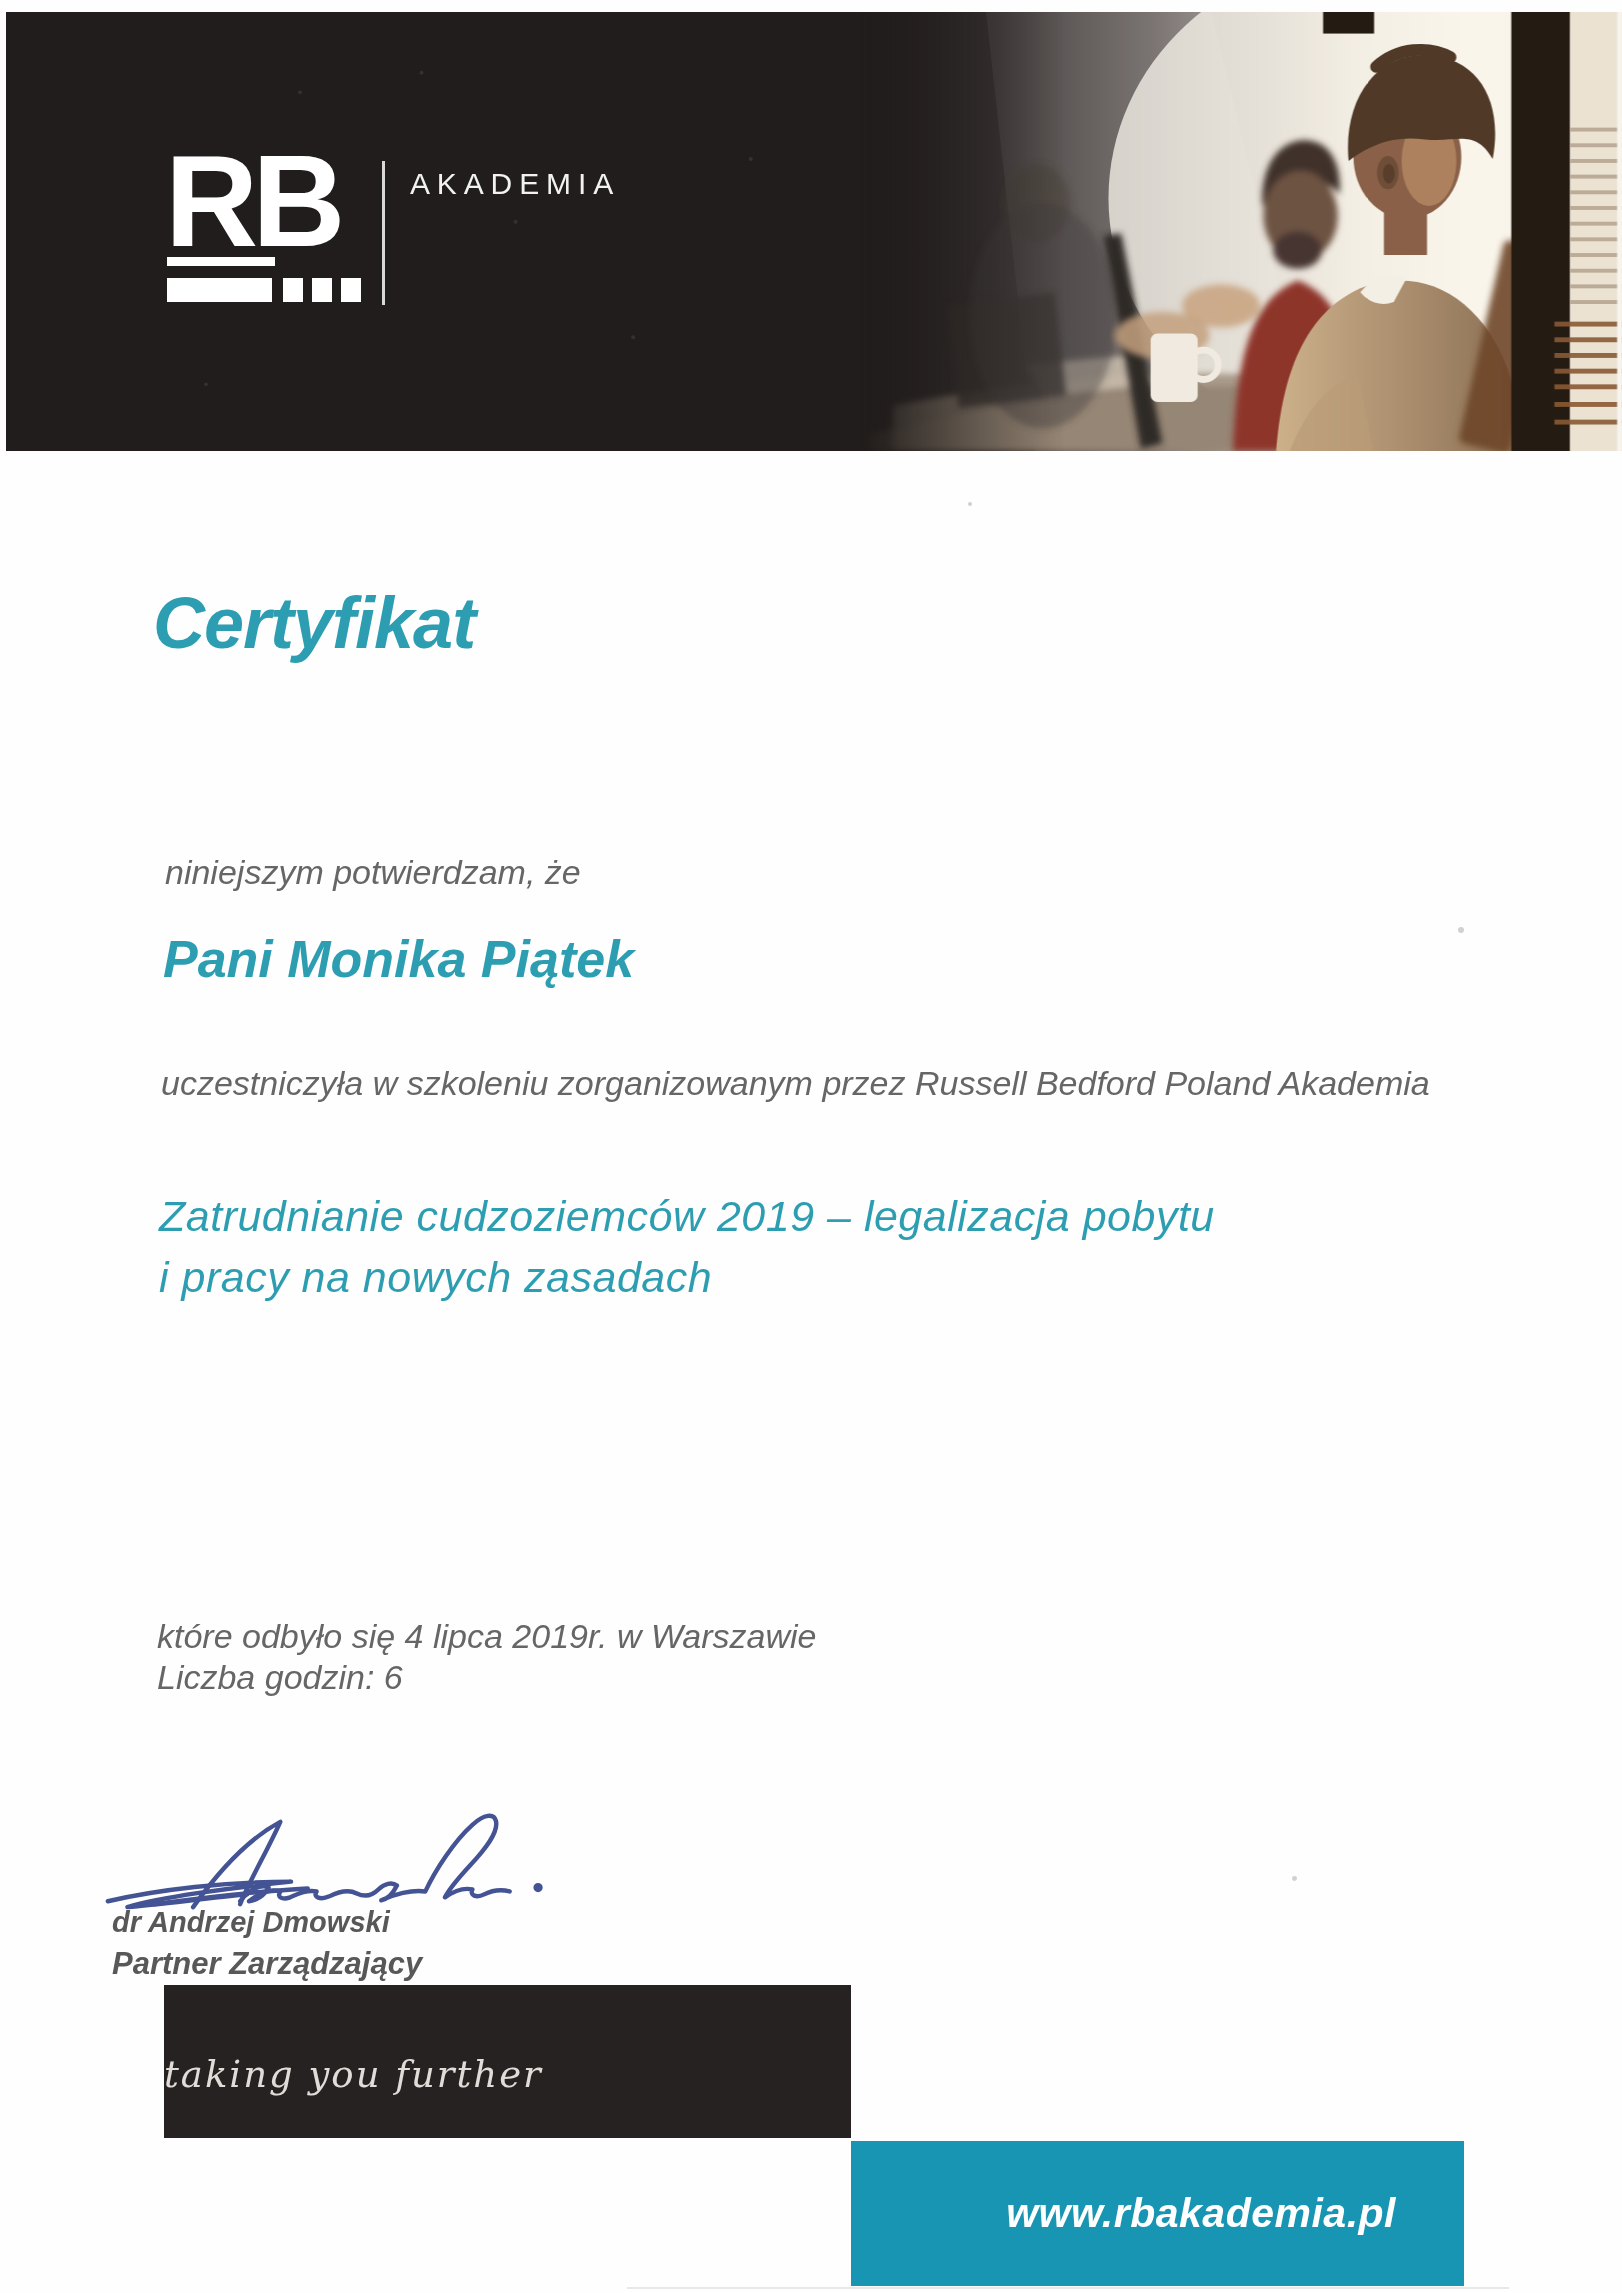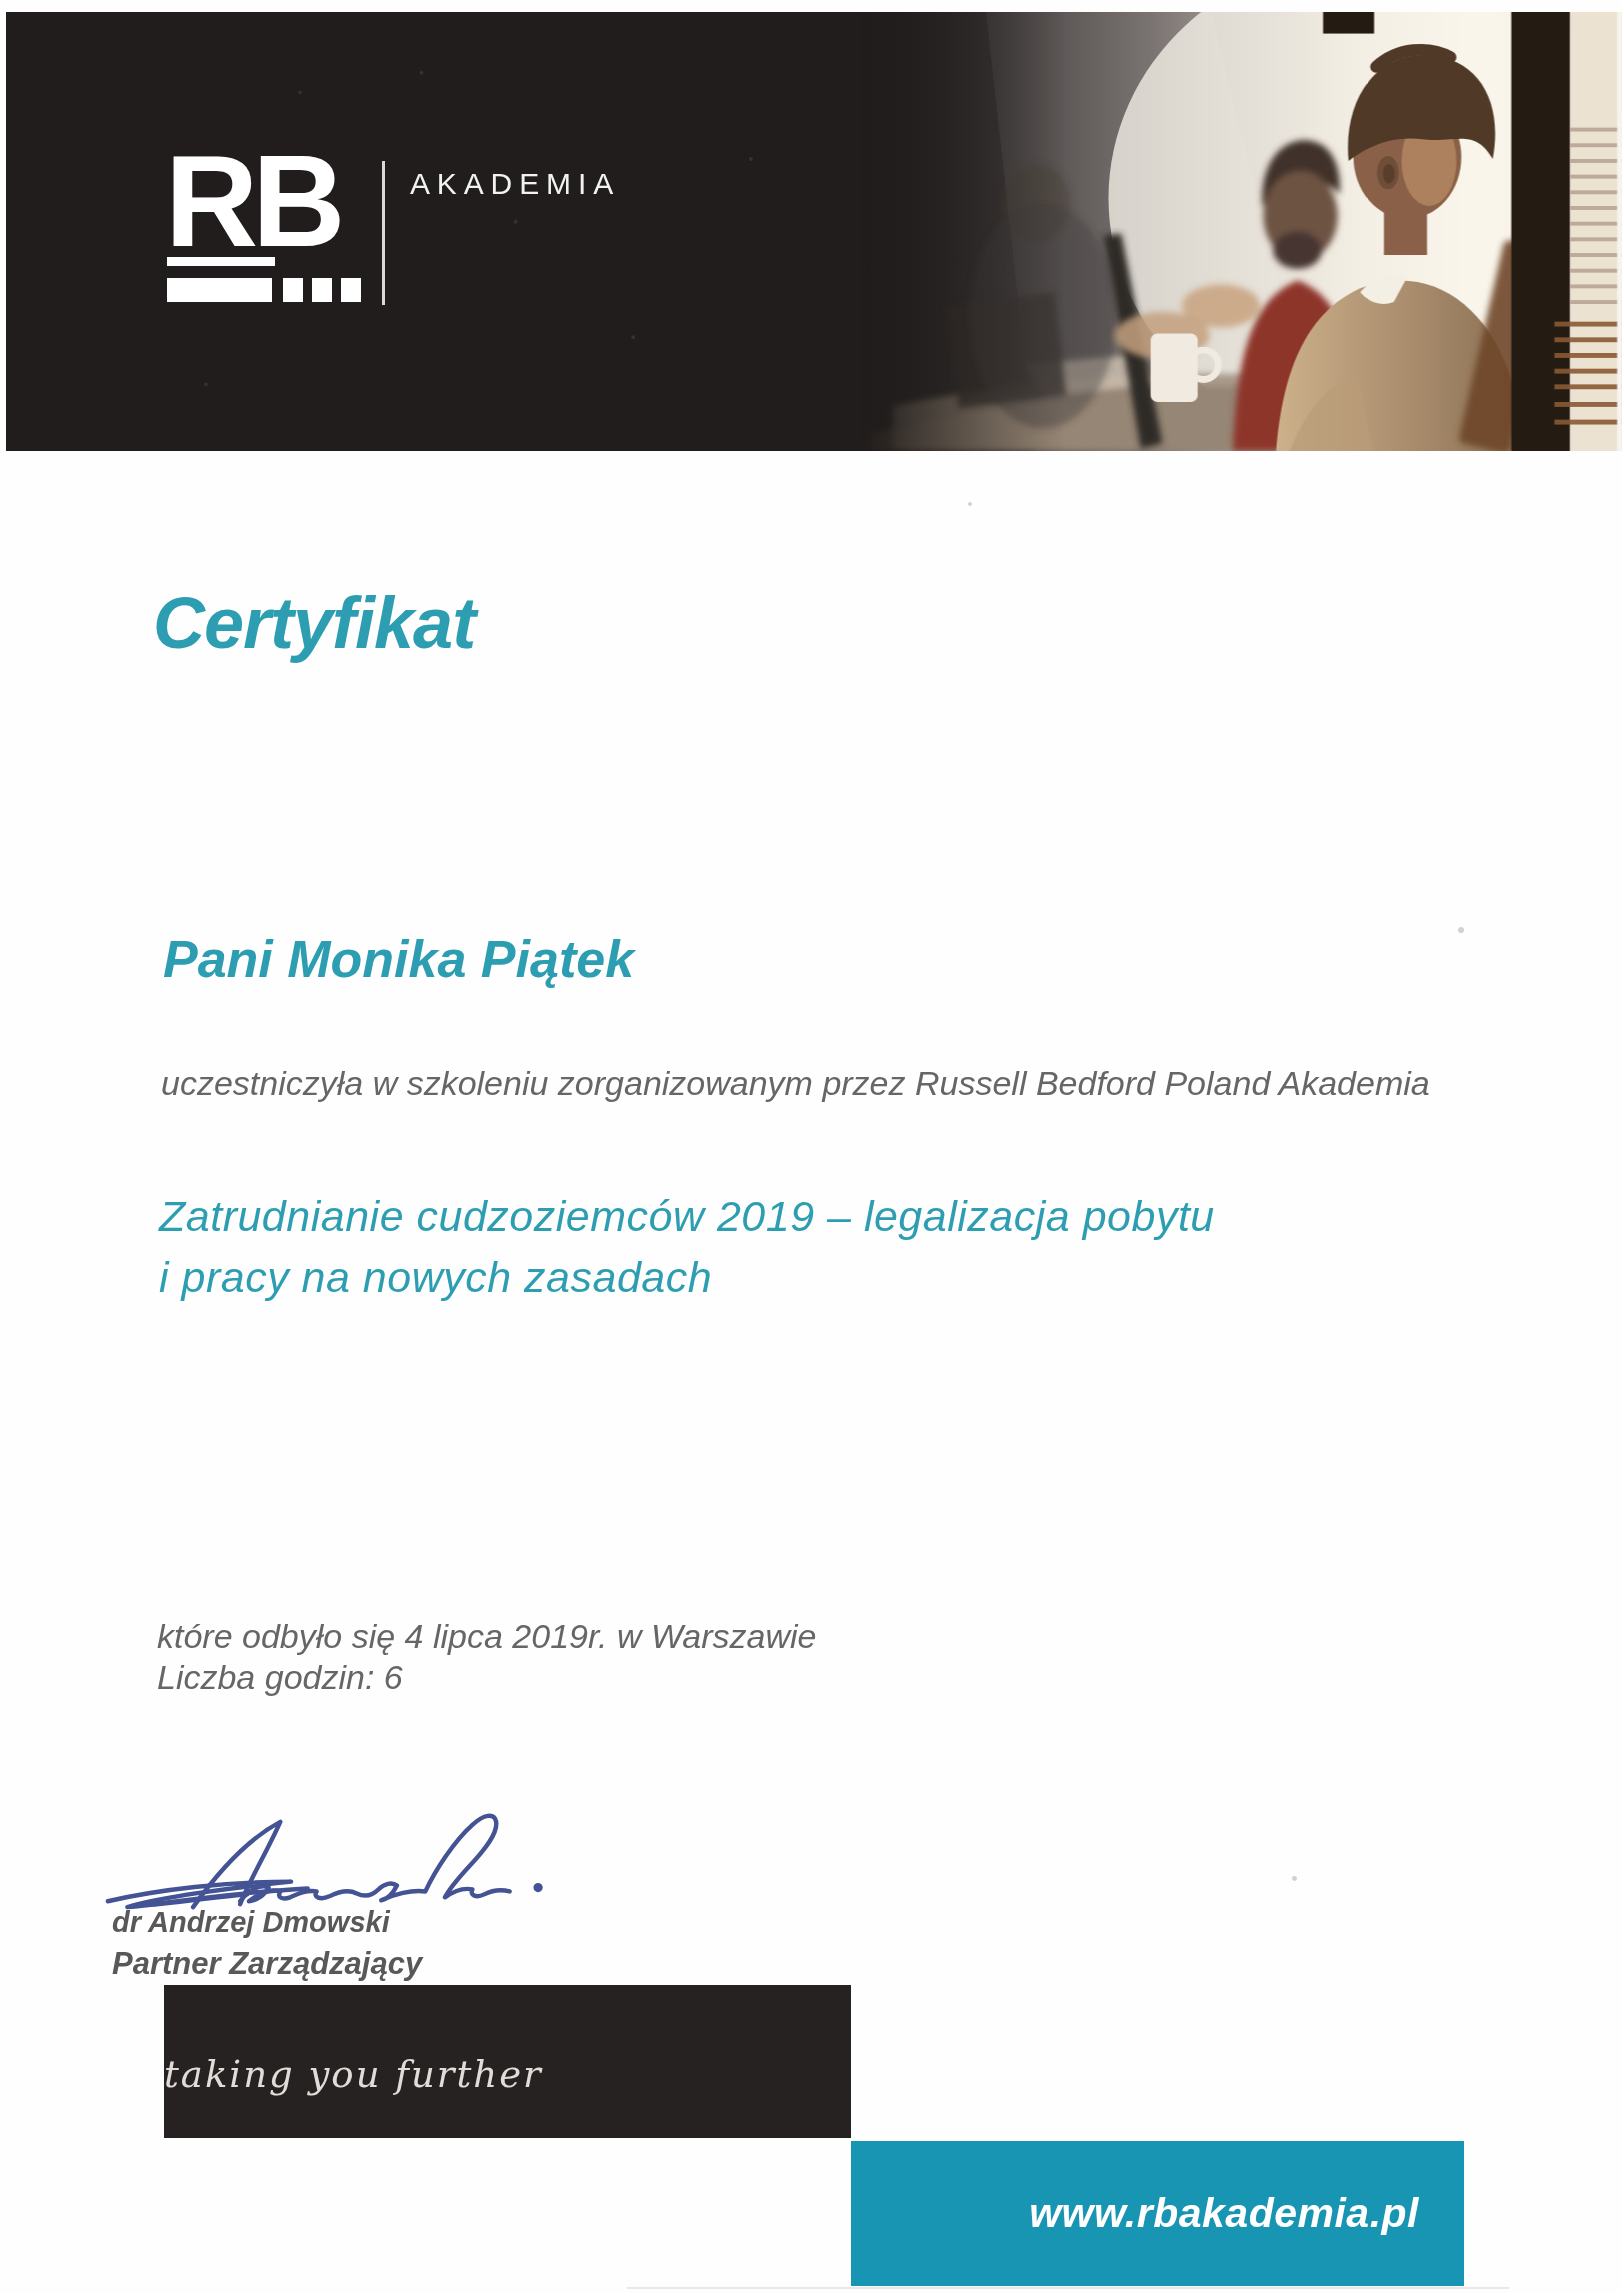--- a/index.html
+++ b/index.html
@@ -75,21 +75,21 @@
     box-sizing:border-box;
   }
   .tagline{
     font-family:"DejaVu Serif", serif;font-style:italic;
     font-size:37px;color:#e0ddd8;letter-spacing:2px;
   }
   .website-bar{
     position:absolute;left:851px;top:2141px;width:613px;height:145px;
     background:var(--teal_bar,#1795b2);
     display:flex;align-items:center;justify-content:flex-end;
-    padding-right:45px;box-sizing:border-box;
+    padding-right:68px;box-sizing:border-box;
   }
   .website{
     font-size:41px;font-weight:bold;font-style:italic;color:#ffffff;letter-spacing:0.5px;
   }
   
   .speck{position:absolute;border-radius:50%;background:#8f8f8f;opacity:.4;}
   .scan-line{position:absolute;left:627px;top:2287px;width:882px;height:2px;background:#d6d6d6;opacity:.55;}
 </style>
 </head>
 <body>
@@ -219,20 +219,21 @@
       <div class="rb-sq s1"></div>
       <div class="rb-sq s2"></div>
       <div class="rb-sq s3"></div>
     </div>
     <div class="logo-divider"></div>
     <div class="brand">AKADEMIA</div>
   </div>
 
   <div class="title">Certyfikat</div>
 
+  <div class="intro">niniejszym potwierdzam, że</div>
 
   <div class="recipient">Pani Monika Piątek</div>
 
   <div class="participation">uczestniczyła w szkoleniu zorganizowanym przez Russell Bedford Poland Akademia</div>
 
   <div class="course">
     <div>Zatrudnianie cudzoziemców 2019 – legalizacja pobytu</div>
     <div>i pracy na nowych zasadach</div>
   </div>
 

